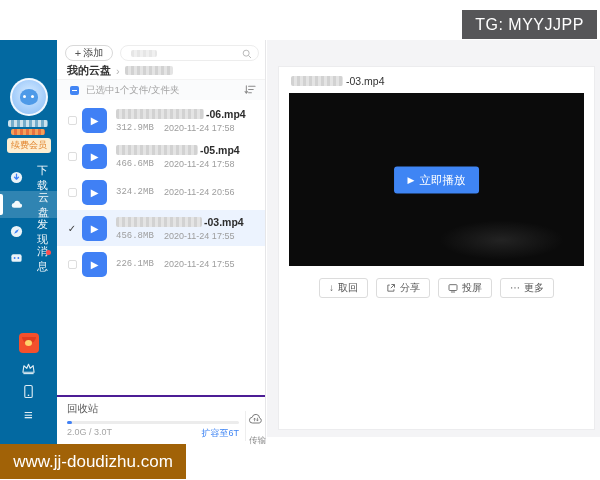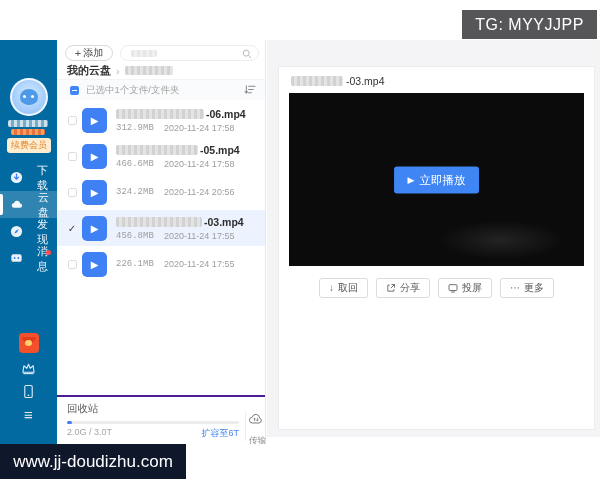--- a/index.html
+++ b/index.html
@@ -3,21 +3,21 @@
 <meta charset="utf-8">
 <style>
   * { margin:0; padding:0; box-sizing:border-box; }
   html,body { width:600px; height:480px; background:#fff; font-family:"Liberation Sans", sans-serif; }
   .stage { position:relative; width:600px; height:480px; background:#fff; overflow:hidden; }
 
   
   .wm { position:absolute; display:flex; align-items:center; justify-content:center;
         color:#fff; background:#565658; z-index:50; }
   .wm-top { left:462px; top:10px; width:135px; height:29px; font-size:16px; letter-spacing:.5px; }
-  .wm-bottom { left:0; top:444px; width:186px; height:35px; font-size:17px; background:#0f172a; }
+  .wm-bottom { left:0; top:444px; width:186px; height:35px; font-size:17px; background:#a16207; }
 
   
   .app { position:absolute; left:0; top:40px; width:600px; height:404px; background:#fff; }
 
   
   .sidebar { position:absolute; left:0; top:0; width:57px; height:404px; background:#0369a1; }
   .avatar { position:absolute; left:10px; top:38px; width:38px; height:38px; border-radius:50%;
             background:radial-gradient(circle at 50% 42%, #d8ecff 0%, #a9d0fb 55%, #8abdf6 100%);
             border:2px solid rgba(255,255,255,.85); }
   .avatar .face { position:absolute; left:8px; top:9px; width:18px; height:16px; border-radius:50% 50% 46% 46%;

